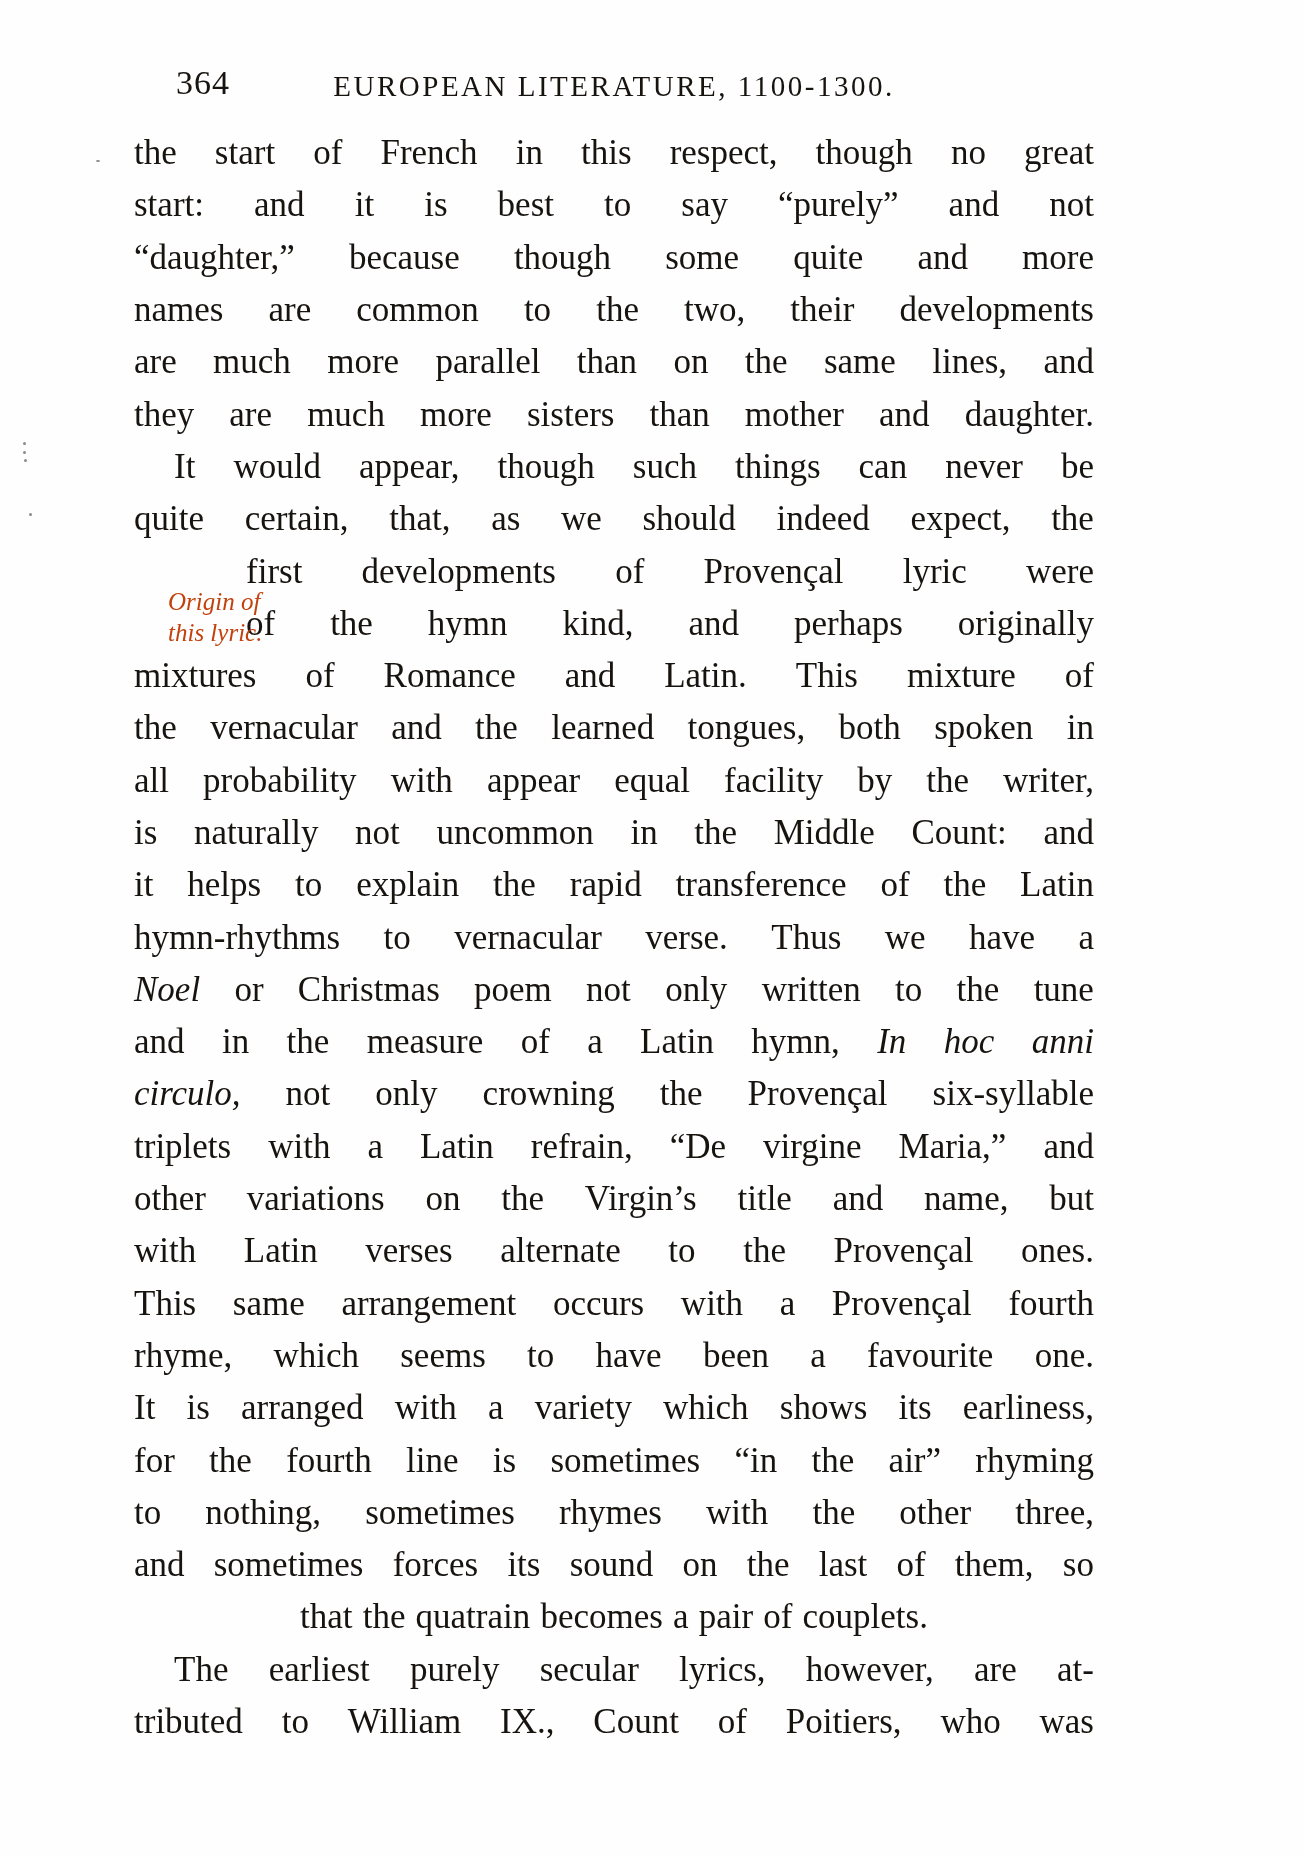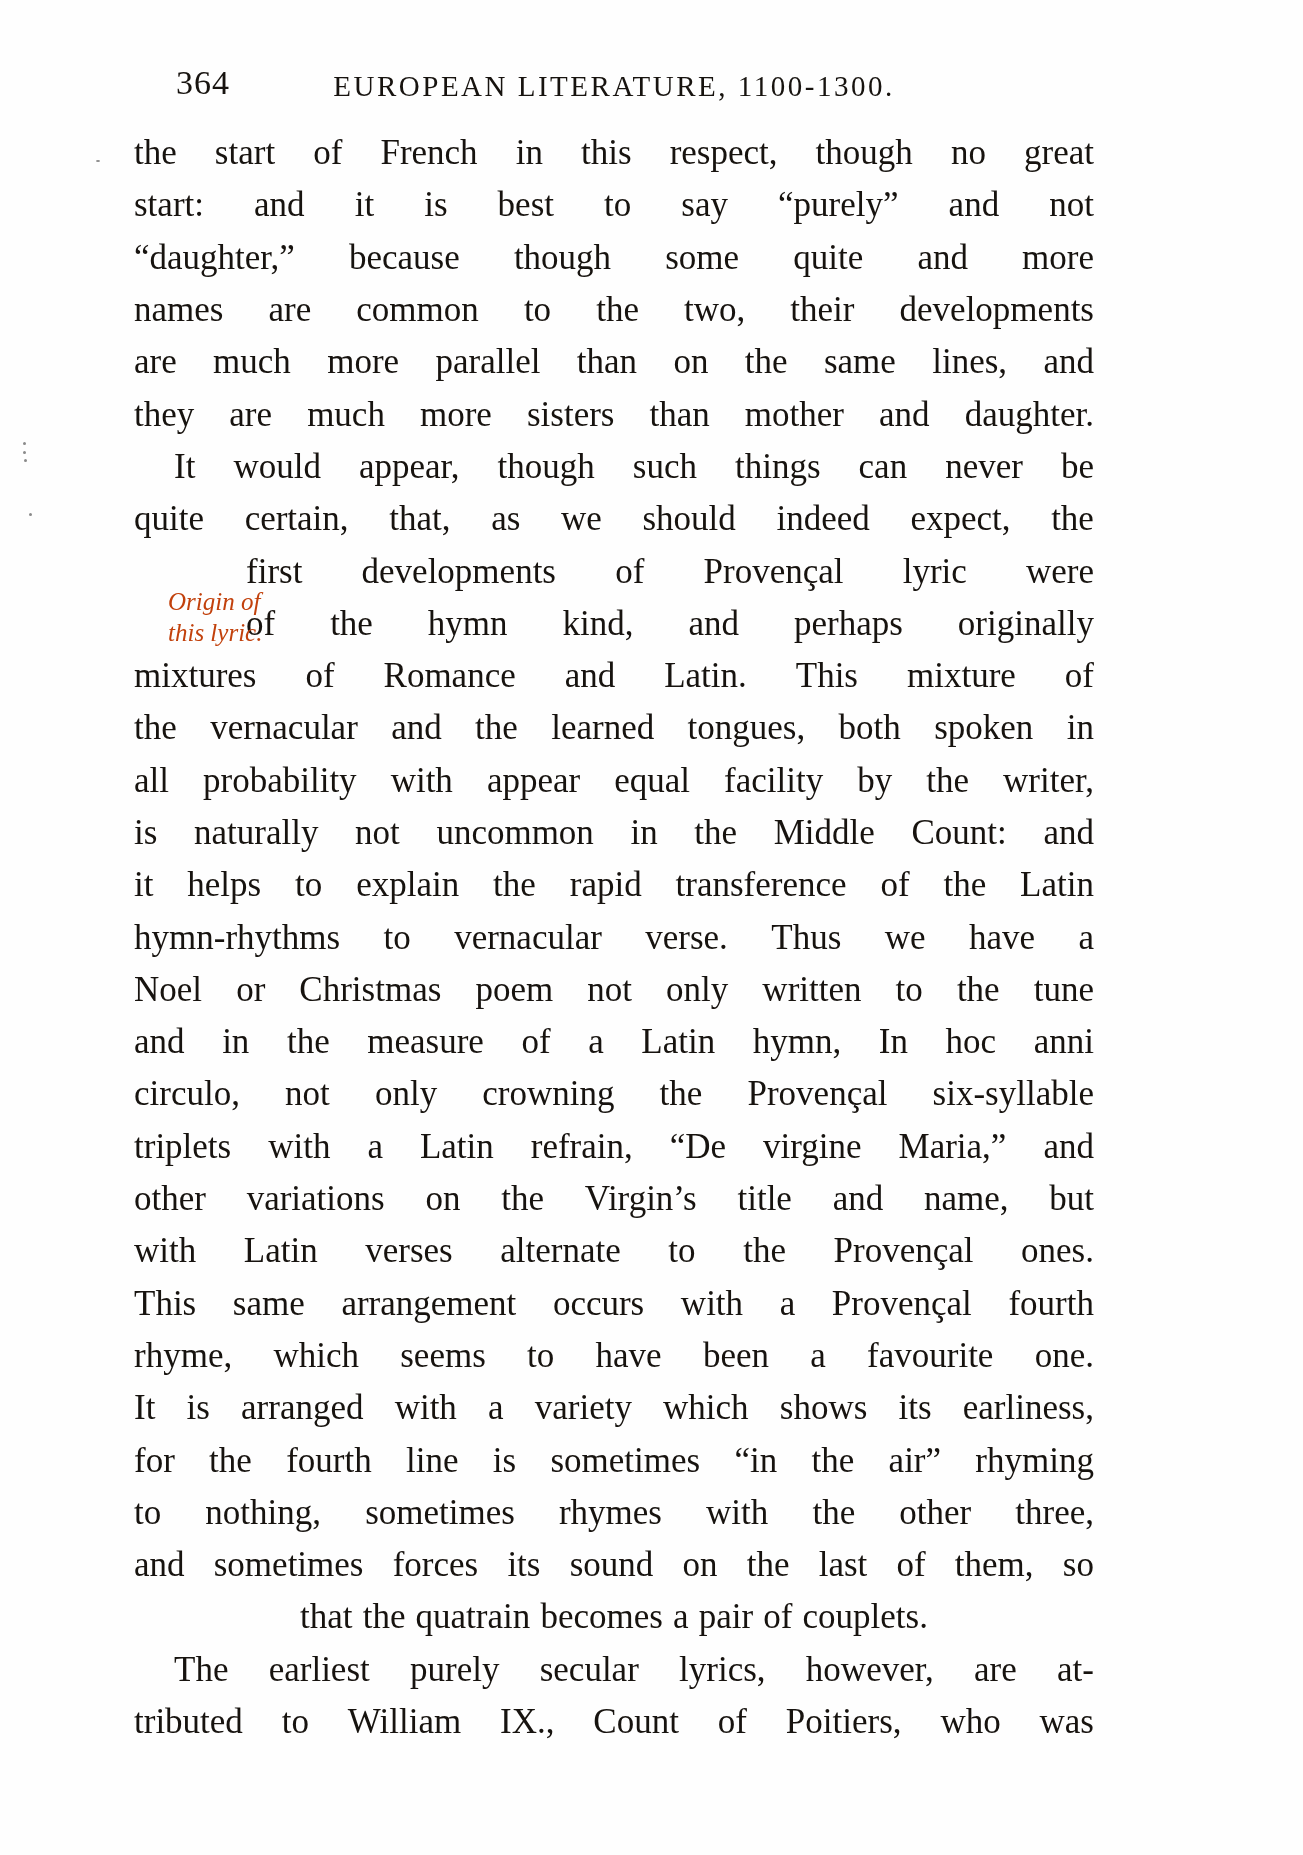--- a/index.html
+++ b/index.html
@@ -24,21 +24,21 @@
     position:absolute;left:134px;top:127px;width:960px;
     font-size:35px;
   }
   .line{
     display:flex;justify-content:space-between;align-items:center;
     height:52.3px;white-space:pre;
   }
   .line.nj{justify-content:center;gap:0.29em;}
   .line.pi{padding-left:40px;}
   .line.bn{margin-left:112px;}
-  .it{}
+  .it{font-style:italic;}
   .margin-note{
     position:absolute;left:168px;top:586px;
     font-size:25px;line-height:31px;font-style:italic;
     color:#c2410c;
   }
   .speck{position:absolute;background:#8a8a8a;border-radius:50%;}
 </style>
 </head>
 <body>
 

